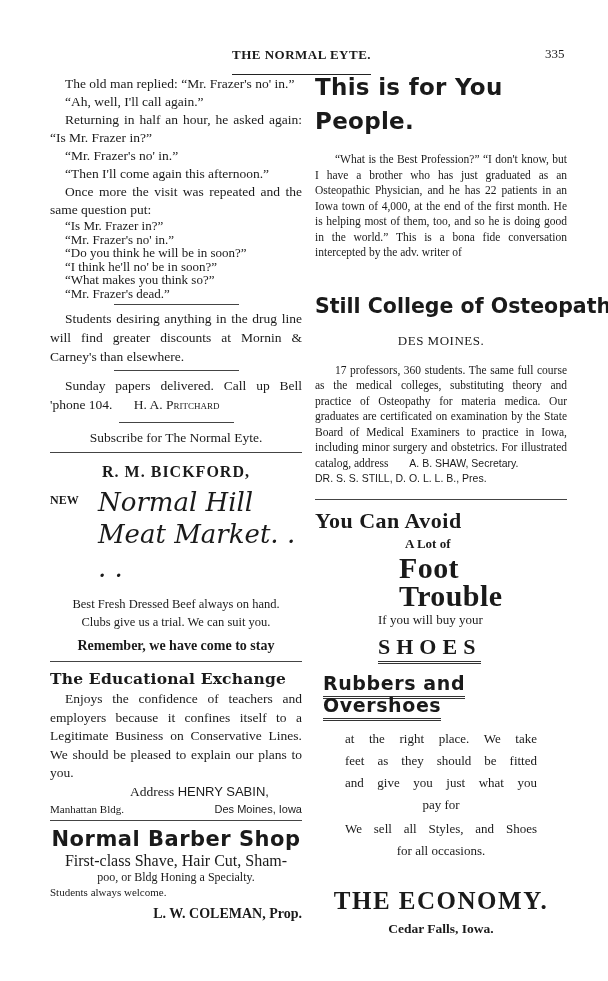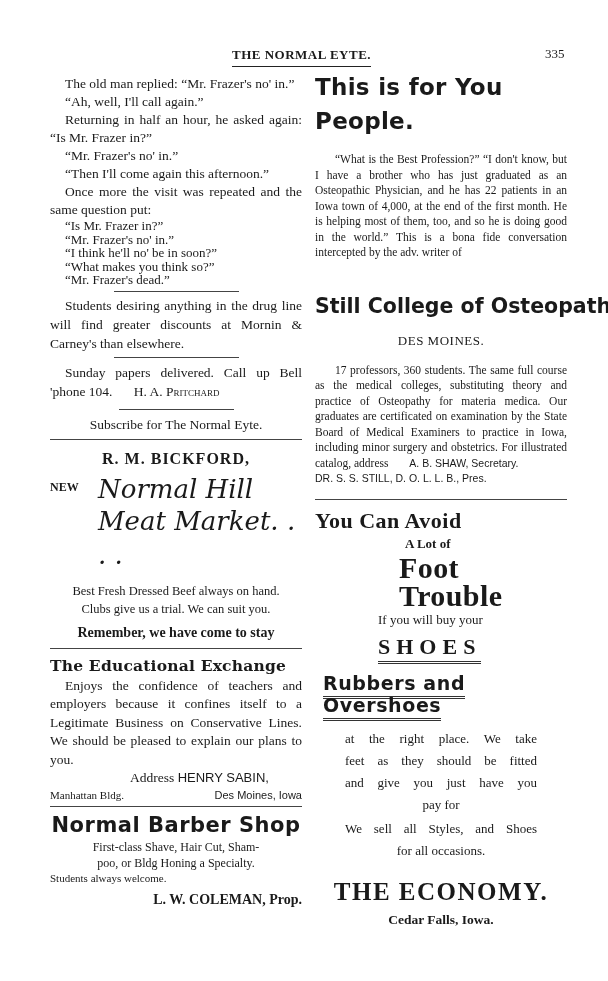--- a/index.html
+++ b/index.html
@@ -3,21 +3,21 @@
 <meta charset="utf-8">
 <style>
   html, body { margin: 0; padding: 0; background: #ffffff; }
   body {
     width: 608px; height: 981px; position: relative; overflow: hidden;
     font-family: "DejaVu Serif", "Liberation Serif", serif; color: #1a1a1a;
   }
   .abs { position: absolute; }
   .header-title {
     left: 232px; top: 47px; font-family: "Liberation Serif", serif; font-weight: bold;
-    font-size: 13px; letter-spacing: 0.5px; border-bottom: 1.5px solid #222; padding-bottom: 3px;
+    font-size: 13px; letter-spacing: 0.5px; border-bottom: 1.5px solid #222; padding-bottom: 11px;
   }
   .page-num { left: 545px; top: 46px; font-family: "Liberation Serif", serif; font-size: 13px; }
   .col { position: absolute; }
   .left { left: 50px; width: 252px; }
   .right { left: 315px; width: 252px; }
   p { margin: 0; }
   .serif-body { font-family: "Liberation Serif", serif; font-size: 13.5px; line-height: 18px; text-align: justify; }
   .indent { text-indent: 15px; }
   .quote-lines { font-family: "Liberation Serif", serif; font-size: 13px; line-height: 13.5px; padding-left: 15px; }
   .rule { height: 0; border-top: 1px solid #444; margin: 0 auto; }
@@ -38,20 +38,21 @@
   <div>
     <p class="serif-body indent">The old man replied: “Mr. Frazer's no' in.”</p>
     <p class="serif-body indent">“Ah, well, I'll call again.”</p>
     <p class="serif-body indent">Returning in half an hour, he asked again: “Is Mr. Frazer in?”</p>
     <p class="serif-body indent">“Mr. Frazer's no' in.”</p>
     <p class="serif-body indent">“Then I'll come again this afternoon.”</p>
     <p class="serif-body indent">Once more the visit was repeated and the same question put:</p>
     <div class="quote-lines">
       <div>“Is Mr. Frazer in?”</div>
       <div>“Mr. Frazer's no' in.”</div>
+      <div>“Do you think he will be in soon?”</div>
       <div>“I think he'll no' be in soon?”</div>
       <div>“What makes you think so?”</div>
       <div>“Mr. Frazer's dead.”</div>
     </div>
   </div>
   <div class="rule" style="width:125px;margin-top:4px;margin-bottom:4px;"></div>
   <p class="serif-body indent" style="line-height:19px;">Students desiring anything in the drug line will find greater discounts at Mornin &amp; Carney's than elsewhere.</p>
   <div class="rule" style="width:125px;margin-top:4px;margin-bottom:5px;"></div>
   <p class="serif-body indent" style="line-height:19px;">
     <span>Sunday papers delivered. Call up Bell 'phone 104.</span>
@@ -83,21 +84,21 @@
     </div>
     <div style="display:flex;justify-content:space-between;font-size:11px;line-height:16px;">
       <span style="font-family:'Liberation Serif',serif;">Manhattan Bldg.</span>
       <span class="bold-sans">Des Moines, Iowa</span>
     </div>
   </div>
   <div class="rule" style="width:252px;margin-top:3px;"></div>
 
   <div style="margin-top:4px;">
     <div class="center gothic" style="font-size:21px;letter-spacing:0.5px;line-height:28px;">Normal Barber Shop</div>
-    <div class="center" style="font-family:'Liberation Serif',serif;font-size:12px;line-height:16px;">First-class Shave, Hair Cut, Sham-</div>
+    <div class="center" style="font-family:'Liberation Serif',serif;font-size:16px;line-height:16px;">First-class Shave, Hair Cut, Sham-</div>
     <div class="center" style="font-family:'Liberation Serif',serif;font-size:12px;line-height:16px;">poo, or Bldg Honing a Specialty.</div>
     <div style="font-family:'Liberation Serif',serif;font-size:11px;line-height:15px;">Students always welcome.</div>
     <div style="text-align:right;font-family:'Liberation Serif',serif;font-weight:bold;font-size:14px;margin-top:6px;">L. W. COLEMAN, Prop.</div>
   </div>
 </div>
 
 <div class="col right" style="top:70px;">
   <div>
     <div class="gothic" style="font-size:23px;line-height:34px;letter-spacing:0.3px;">This is for You People.</div>
     <p class="small-body indent" style="margin-top:14px;text-indent:20px;">“What is the Best Profession?” “I don't know, but I have a brother who has just graduated as an Osteopathic Physician, and he has 22 patients in an Iowa town of 4,000, at the end of the first month. He is helping most of them, too, and so he is doing good in the world.” This is a bona fide conversation intercepted by the adv. writer of</p>
@@ -118,21 +119,21 @@
     <div style="font-family:'Liberation Serif',serif;font-size:13px;padding-left:63px;line-height:20px;">If you will buy your</div>
     <div style="padding-left:63px;margin-top:4px;">
       <span class="dbl-under" style="font-family:'Liberation Serif',serif;font-weight:bold;font-size:22px;letter-spacing:6px;">SHOES</span>
     </div>
     <div style="padding-left:8px;margin-top:12px;">
       <span class="dbl-under gothic" style="font-size:19px;letter-spacing:0.6px;">Rubbers and Overshoes</span>
     </div>
     <div style="padding-left:30px;padding-right:30px;margin-top:12px;font-family:'Liberation Serif',serif;font-size:13px;line-height:22px;">
       <div style="text-align:justify;text-align-last:justify;">at the right place. We take</div>
       <div style="text-align:justify;text-align-last:justify;">feet as they should be fitted</div>
-      <div style="text-align:justify;text-align-last:justify;">and give you just have you</div>
+      <div style="text-align:justify;text-align-last:justify;">and give you just what you</div>
       <div class="center">pay for</div>
       <div style="text-align:justify;text-align-last:justify;margin-top:2px;">We sell all Styles, and Shoes</div>
       <div class="center">for all occasions.</div>
     </div>
-    <div class="center" style="font-family:'Liberation Serif',serif;font-weight:bold;font-size:25px;letter-spacing:1.5px;margin-top:16px;">THE ECONOMY.</div>
+    <div class="center" style="font-family:'Liberation Serif',serif;font-weight:bold;font-size:25px;letter-spacing:1.5px;margin-top:25px;">THE ECONOMY.</div>
     <div class="center" style="font-family:'Liberation Serif',serif;font-weight:bold;font-size:13.5px;margin-top:6px;">Cedar Falls, Iowa.</div>
   </div>
 </div>
 
 </body></html>

